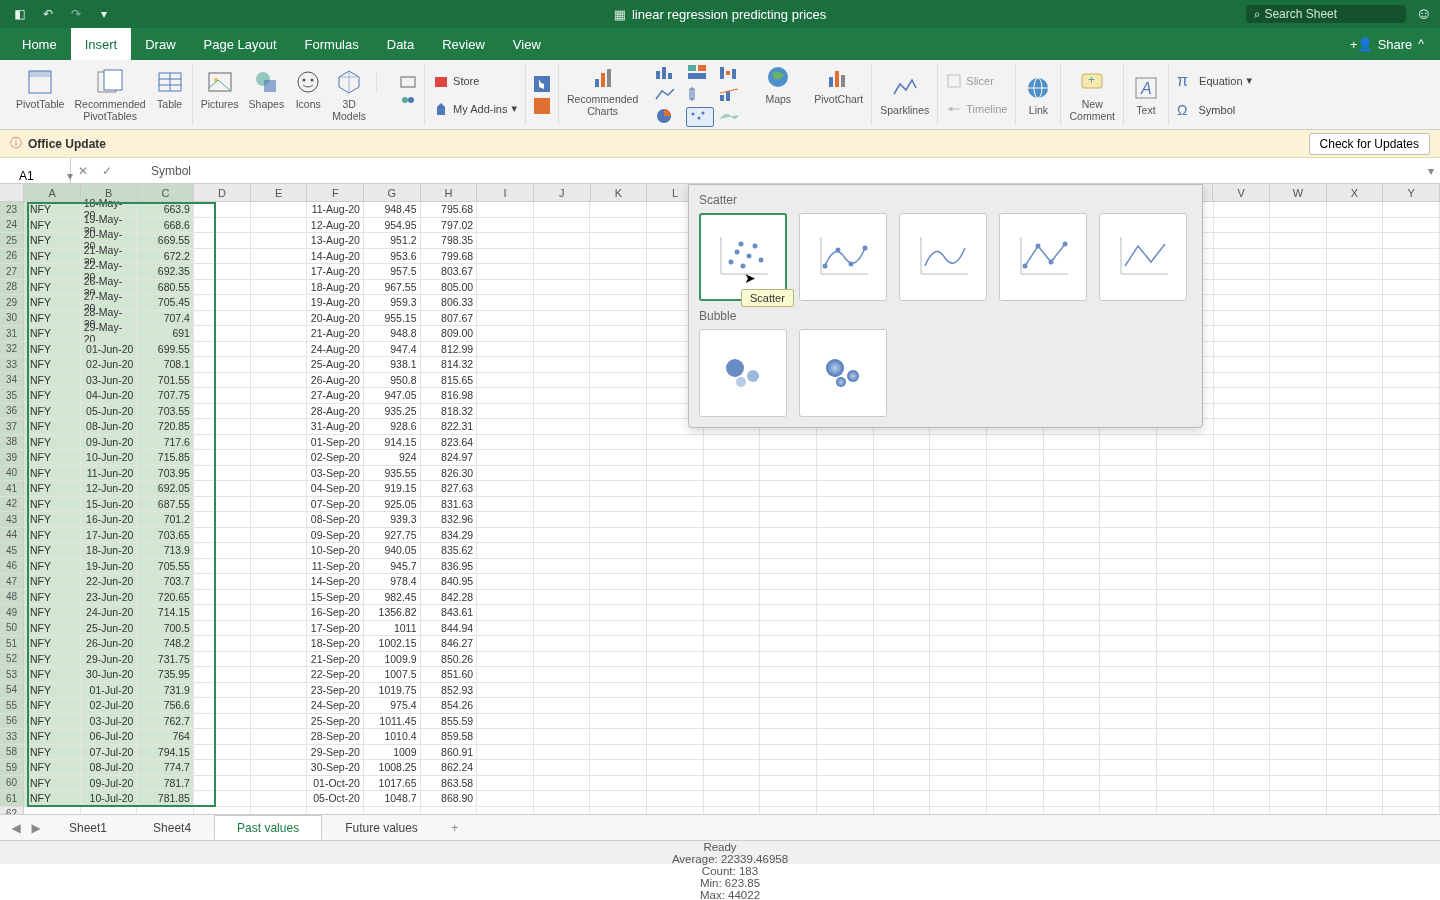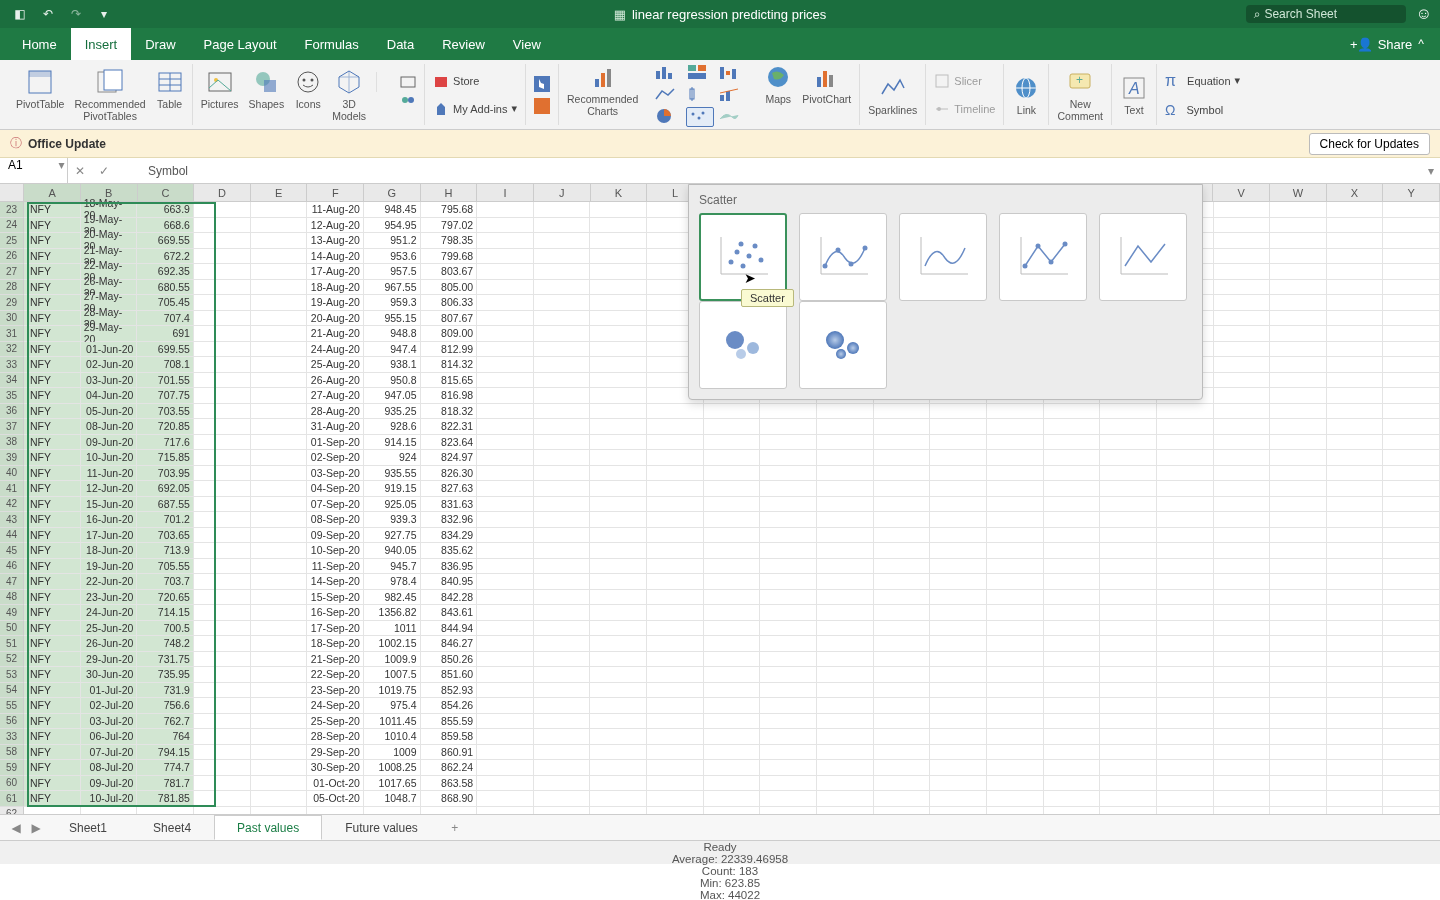--- a/index.html
+++ b/index.html
@@ -30,21 +30,21 @@
 .small-ribbon { display: flex; flex-direction: column; gap: 2px; }
 .small-item { display: flex; align-items: center; gap: 4px; font-size: 11px; color: #444; }
 
 
 .msg-bar { background: #fcf2d8; height: 28px; display: flex; align-items: center; padding: 0 10px; border-bottom: 1px solid #e3d9b3; font-size: 12px; }
 .msg-bar .bold { font-weight: 600; margin-right: 6px; }
 .msg-btn { margin-left: auto; border: 1px solid #bbb; background: #fff; border-radius: 3px; padding: 3px 10px; font-size: 12px; }
 
 
 .formula-bar { height: 26px; display: flex; align-items: center; border-bottom: 1px solid #ccc; }
-.name-box { width: 68px; height: 100%; border-right: 1px solid #ccc; display: flex; align-items: flex-start; }
+.name-box { width: 60px; height: 100%; border-right: 1px solid #ccc; display: flex; align-items: flex-end; margin-left: 11px; }
 .name-input { border: none; width: 56px; padding-left: 8px; font-size: 12px; }
 .name-dd { width: 16px; text-align: center; color: #888; }
 .fb-btn { width: 24px; text-align: center; color: #888; cursor: pointer; }
 .fx { font-style: italic; margin-top: 46px; }
 .formula-text { padding-left: 8px; color: #555; }
 
 
 .grid-area { display: flex; height: 630px; overflow: hidden; position: relative; }
 .col-headers { display: flex; background: #e9e9e9; border-bottom: 1px solid #ccc; height: 18px; }
 .corner { width: 27px; background: #e9e9e9; border-right: 1px solid #ccc; }
@@ -322,21 +322,21 @@
     </div>
     <div class="rcol" style="margin-left:8px">
           <div class="ricon">
             <svg width="28" height="28">
               <circle cx="14" cy="14" r="10" fill="#4f8fc9"></circle>
               <path d="M8 10 Q14 6 20 12 Q16 18 10 16 Z" fill="#6ab06a"></path>
             </svg>
           </div>
           <div class="rlabel">Maps</div>
         </div>
-    <div class="rcol" style="margin-left:0">
+    <div class="rcol" style="margin-left:12px">
           <div class="ricon">
             <svg width="28" height="28">
               <rect x="4" y="14" width="4" height="10" fill="#4f78b9"></rect>
               <rect x="10" y="8" width="4" height="16" fill="#e07030"></rect>
               <rect x="16" y="12" width="4" height="12" fill="#888"></rect>
             </svg>
           </div>
           <div class="rlabel">PivotChart</div>
         </div>
   </div>
@@ -1631,20 +1631,21 @@
             </svg>
           </div>
         <div class="thumb">
             <svg width="60" height="50">
               <line x1="8" y1="5" x2="8" y2="42" stroke="#bbb"></line>
               <line x1="8" y1="42" x2="55" y2="42" stroke="#bbb"></line>
               <path d="M12 34 L25 14 L38 30 L52 12" fill="none" stroke="#6a8cc5" stroke-width="1.5"></path>
             </svg>
           </div>
       </div>
+      <div class="sec-title">Bubble</div>
       <div class="chart-thumbs">
         <div class="thumb">
             <svg width="60" height="50">
               <circle cx="22" cy="20" r="9" fill="#6a8cc5"></circle>
               <circle cx="40" cy="28" r="6" fill="#9db8dd"></circle>
               <circle cx="28" cy="34" r="5" fill="#b8cce8"></circle>
             </svg>
           </div>
         <div class="thumb">
             <svg width="60" height="50">

